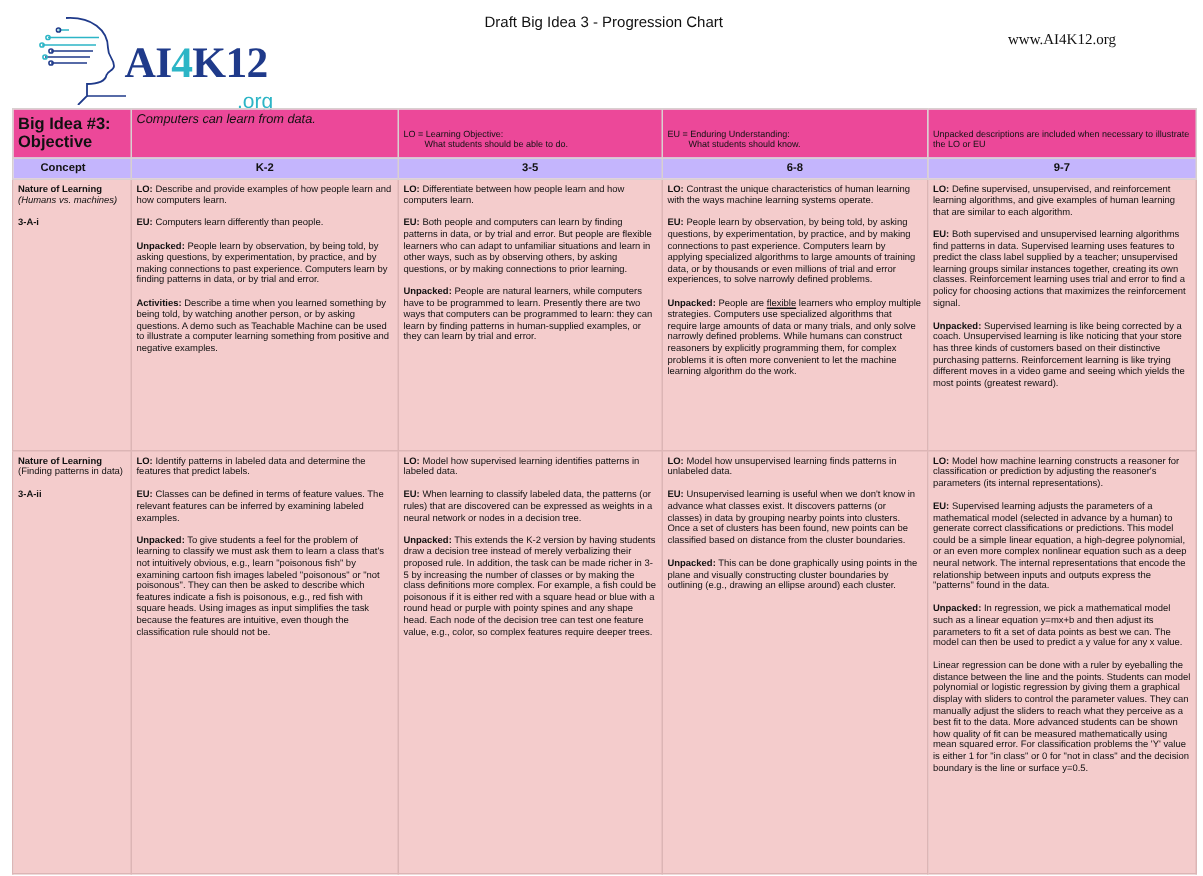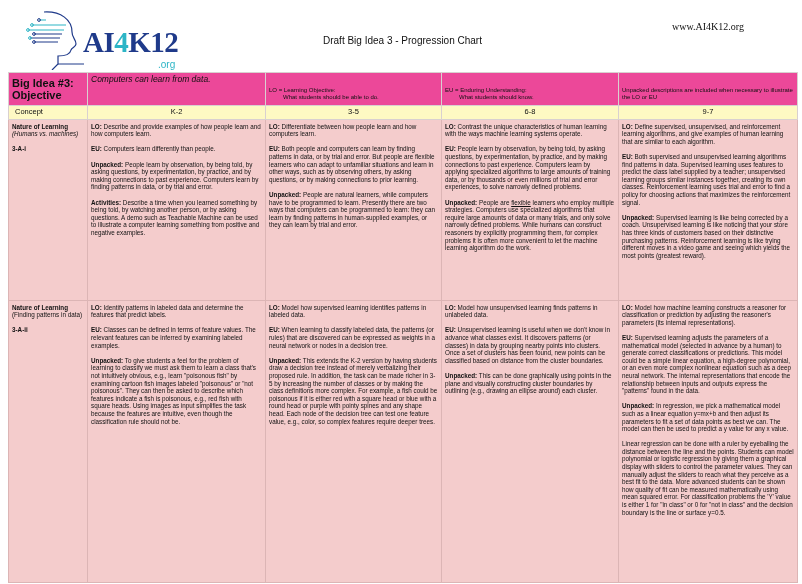--- a/index.html
+++ b/index.html
@@ -2,33 +2,33 @@
 <html><head>
 <meta charset="utf-8">
 <style>
   * { box-sizing: border-box; margin: 0; padding: 0; }
   html, body { width: 802px; height: 584px; background: #ffffff; overflow: hidden; }
   body { font-family: "Liberation Sans", sans-serif; color: #111; position: relative; }
 
   .logo { position: absolute; left: 6px; top: 8px; width: 170px; height: 62px; }
   .logo-text { position: absolute; left: 77px; top: 20px; font-family: Liberation Serif, serif; font-weight: bold; font-size: 29px; letter-spacing: -0.5px; color: #1f3a8a; line-height: 1; }
   .logo-text .four { color: #2cb5c6; }
-  .logo-org { position: absolute; left: 152px; top: 52px; font-size: 10px; color: #2cb5c6; line-height: 1; }
+  .logo-org { position: absolute; left: 152px; top: 52px; font-size: 14px; color: #2cb5c6; line-height: 1; }
 
-  .doc-title { position: absolute; left: 323px; top: 35px; font-size: 10px; color: #111; }
+  .doc-title { position: absolute; left: 323px; top: 10px; font-size: 10px; color: #111; }
   .site-url { position: absolute; left: 672px; top: 21px; font-size: 10px; color: #111; font-family: Liberation Serif, serif; }
 
   table.chart { position: absolute; left: 8px; top: 72px; width: 789px; border-collapse: collapse; table-layout: fixed; }
   table.chart td { border: 1px solid #d9d0d0; vertical-align: top; font-size: 6.3px; line-height: 7.6px; padding: 3px 3px; }
   tr.hdr td { background: #ec4899; height: 28px; vertical-align: middle; }
   tr.hdr td.bigidea { font-weight: bold; font-size: 11px; line-height: 12px; padding: 2px 3px; }
   tr.hdr td.tagline { font-style: italic; font-size: 8.5px; vertical-align: bottom; padding-bottom: 21px; }
   tr.hdr td.legend { font-size: 6px; line-height: 7px; vertical-align: bottom; padding-bottom: 4px; }
   tr.hdr td.legend .sub { padding-left: 14px; display: block; }
-  tr.grade td { background: #fef9c3; height: 14px; font-weight: normal; font-size: 7.5px; text-align: center; vertical-align: middle; padding: 1px 6px; }
+  tr.grade td { background: #c4b5fd; height: 14px; font-weight: bold; font-size: 7.5px; text-align: center; vertical-align: middle; padding: 1px 18px; }
   tr.grade td.concept-hdr { text-align: left; }
   tr.row td { background: #f4cccc; border-color: #dcb5b5; }
   tr.row1 td { height: 181px; }
   tr.row2 td { height: 282px; }
   .blk { margin-bottom: 7.6px; }
   .blk:last-child { margin-bottom: 0; }
   b.k { font-weight: bold; }
   .concept-name { font-weight: bold; }
   .concept-sub { font-style: italic; }
   .concept-sub.plain { font-style: normal; }

